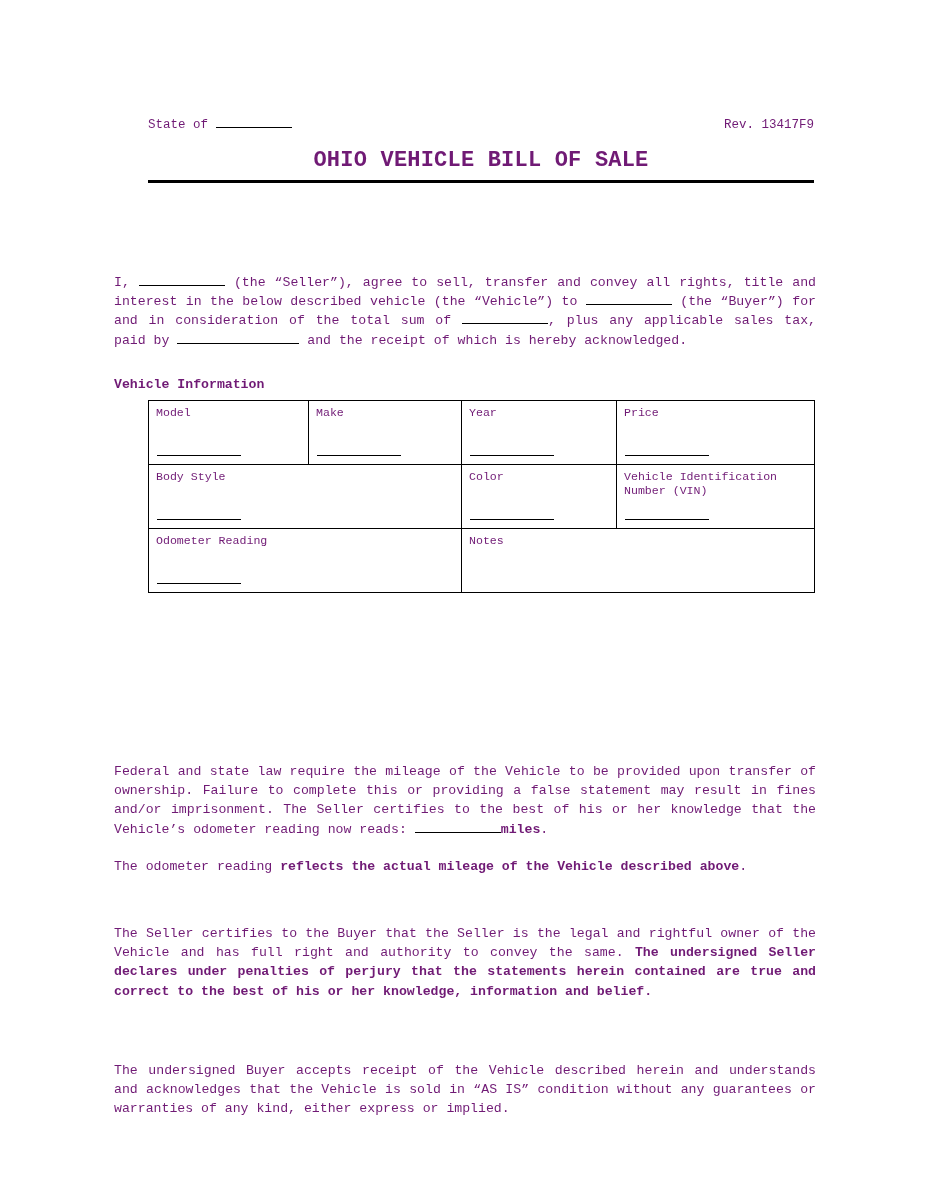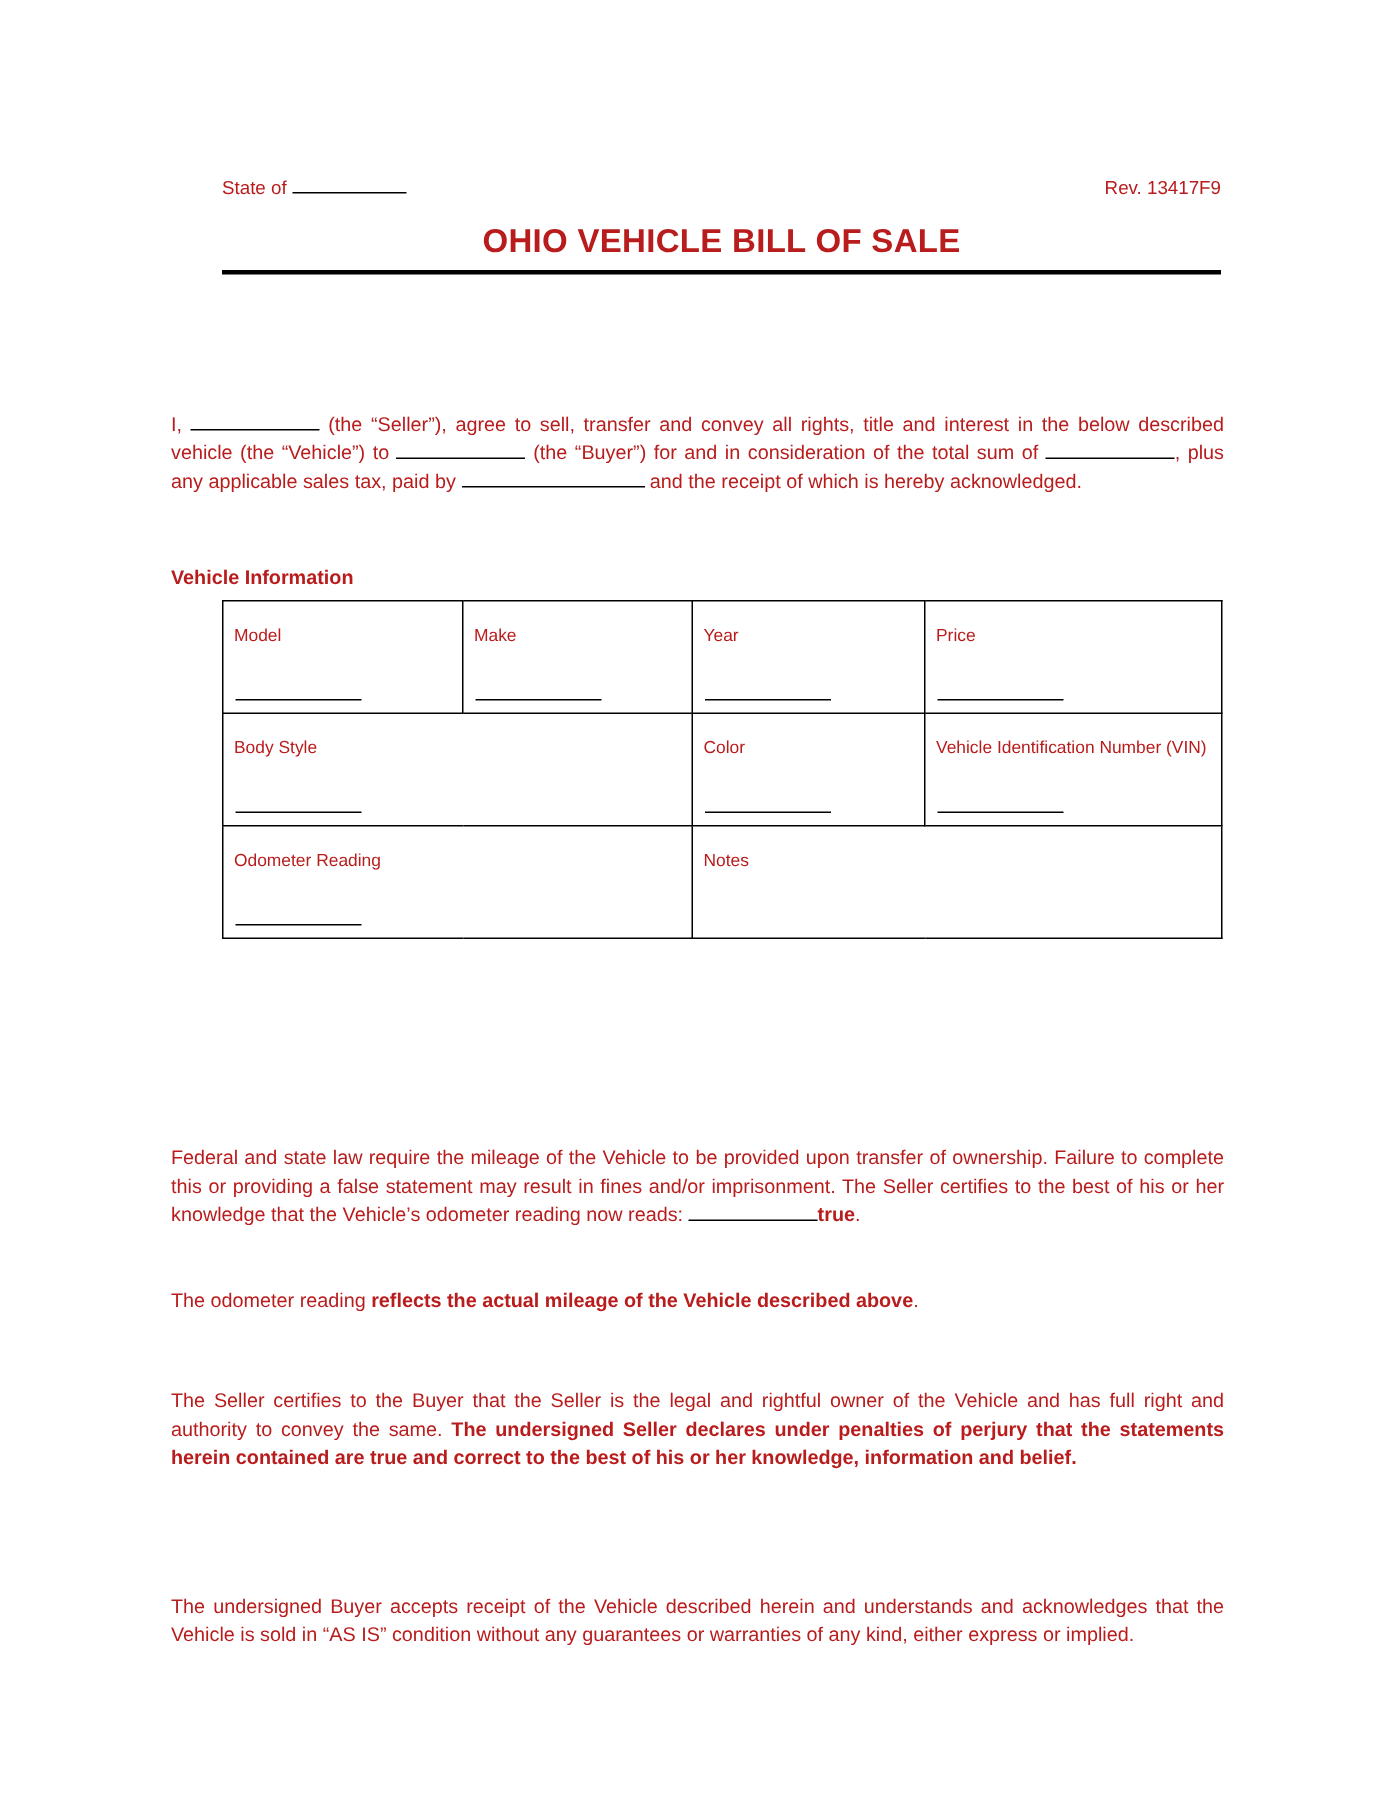--- a/index.html
+++ b/index.html
@@ -5,22 +5,22 @@
   html, body {
     margin: 0;
     padding: 0;
     background: #ffffff;
   }
   .page {
     position: relative;
     width: 928px;
     height: 1119px;
     background: #ffffff;
-    font-family: Liberation Sans, sans-serif;
-    color: #b91c1c;
+    font-family: Liberation Mono, monospace;
+    color: #701a75;
     overflow: hidden;
   }
 
   
   .header-row {
     position: absolute;
     left: 148px;
     top: 118px;
     width: 666px;
     display: flex;
@@ -96,21 +96,21 @@
     left: 148px;
     top: 400px;
     width: 666px;
     border-collapse: collapse;
     table-layout: fixed;
   }
   .vtable td {
     border: 1px solid #000;
     height: 58px;
     vertical-align: top;
-    padding: 16px 0 0 7px;
+    padding: 5px 0 0 7px;
     font-size: 11.6px;
     position: relative;
     margin-left: 18px;
   }
   .vtable td .cell-label { display: block; line-height: 14px; }
   .vtable td .cell-blank {
     position: absolute;
     left: 8px;
     bottom: 8px;
     width: 84px;
@@ -201,21 +201,21 @@
           <span class="cell-label">Notes</span>
 
         </td>
       </tr>
     </tbody>
   </table>
 
 
 
   <div class="body-col" style="top:762px;">
-    <p class="para"><span>Federal and state law require the mileage of the Vehicle to be provided upon transfer of ownership. Failure to complete this or providing a false statement may result in fines and/or imprisonment. The Seller certifies to the best of his or her knowledge that the Vehicle’s odometer reading now reads: </span><span class="blank blank-md"></span><b>true</b><span>.</span></p>
+    <p class="para"><span>Federal and state law require the mileage of the Vehicle to be provided upon transfer of ownership. Failure to complete this or providing a false statement may result in fines and/or imprisonment. The Seller certifies to the best of his or her knowledge that the Vehicle’s odometer reading now reads: </span><span class="blank blank-md"></span><b>miles</b><span>.</span></p>
   </div>
 
   <div class="body-col" style="top:845px;margin-top:12px;">
     <p class="para nojust"><span>The odometer reading </span><b>reflects the actual mileage of the Vehicle described above</b><span>.</span></p>
   </div>
 
 
   <div class="body-col" style="top:924px;">
     <p class="para"><span>The Seller certifies to the Buyer that the Seller is the legal and rightful owner of the Vehicle and has full right and authority to convey the same. </span><b>The undersigned Seller declares under penalties of perjury that the statements herein contained are true and correct to the best of his or her knowledge, information and belief.</b></p>
   </div>

